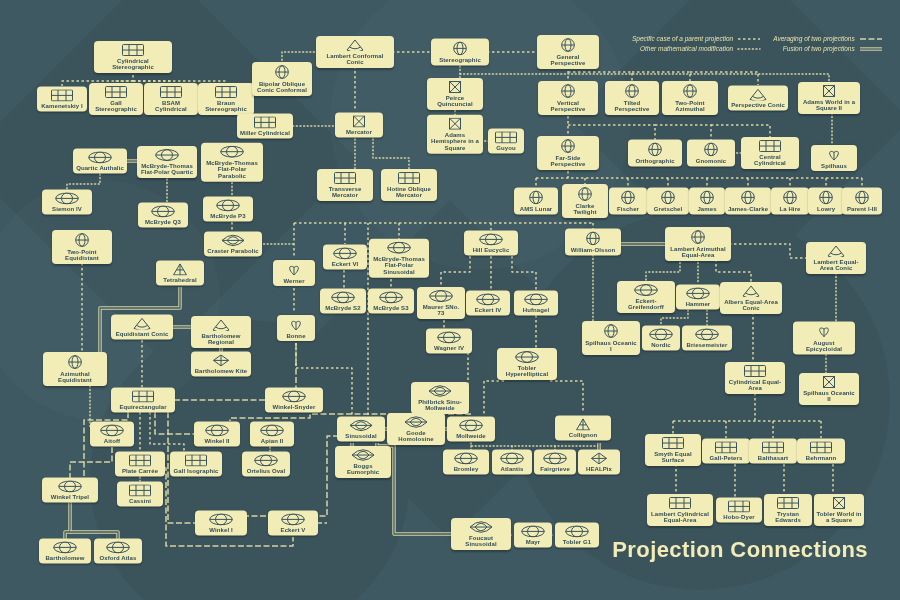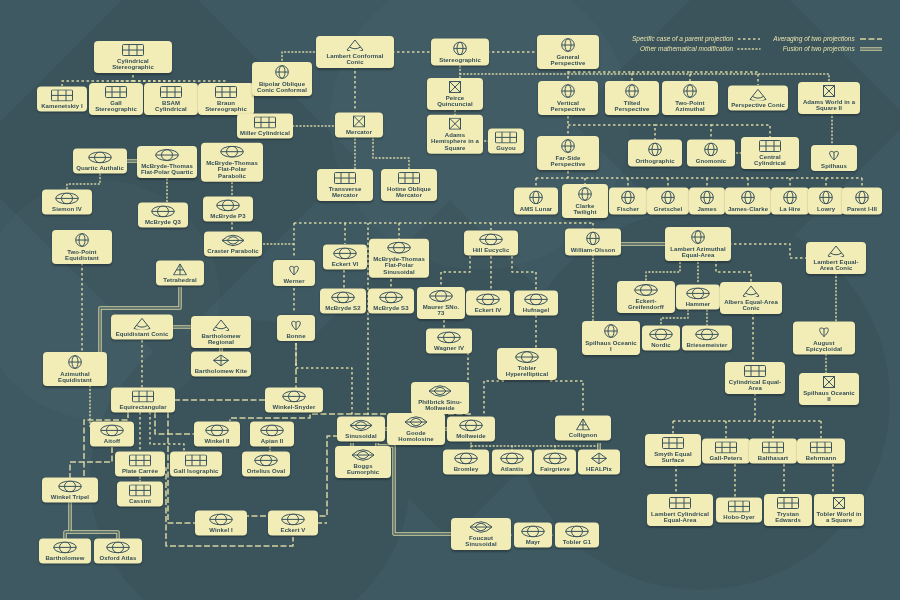--- a/index.html
+++ b/index.html
@@ -1087,13 +1087,14 @@
     </div>
     <div class="litem">
       <span class="llabel">Fusion of two projections</span>
       <svg class="lsample" width="24" height="6">
           <polyline points="1,3 23,3" class="fus-outer"></polyline>
           <polyline points="1,3 23,3" class="fus-inner"></polyline>
         </svg>
     </div>
   </div>
 
+  <div class="title">Projection Connections</div>
 </div>
 
 </body></html>

